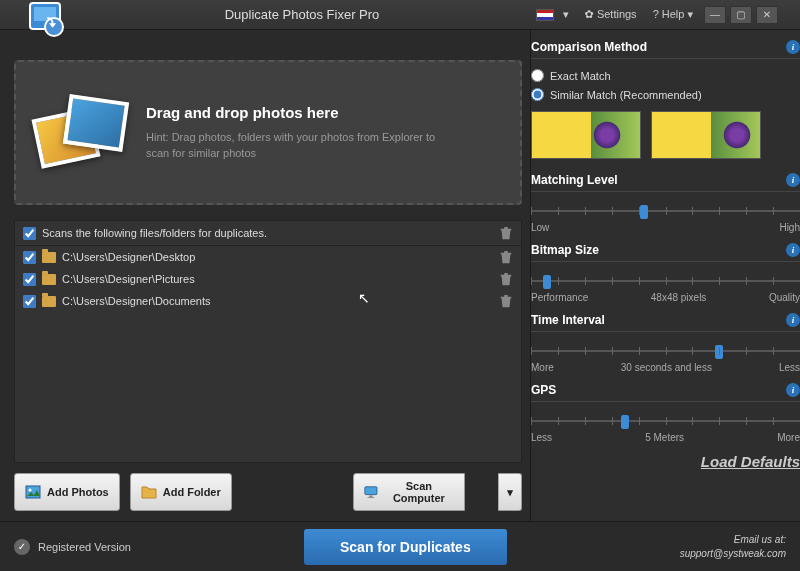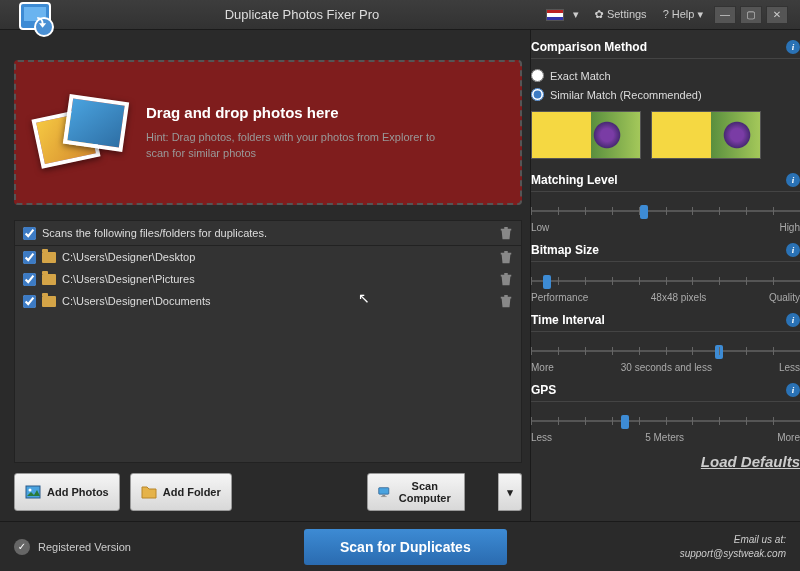--- a/index.html
+++ b/index.html
@@ -1,31 +1,31 @@
 <!DOCTYPE html>
 <html><head>
 <meta charset="utf-8">
 <style>
 * { box-sizing: border-box; margin: 0; padding: 0; font-family: "Segoe UI", Arial, sans-serif; }
 body { width: 800px; height: 571px; background: #2a2a2a; overflow: hidden; }
 
-.titlebar { height: 30px; background: linear-gradient(#3d3d3d,#323232); display: flex; align-items: center; padding: 0 12px; border-bottom: 1px solid #1a1a1a; }
+.titlebar { height: 30px; background: linear-gradient(#3d3d3d,#323232); display: flex; align-items: center; padding: 0 22px; border-bottom: 1px solid #1a1a1a; }
 .app-icon { width: 42px; height: 42px; margin-top:10px; margin-left:4px; position:relative; z-index:5; }
 .app-icon svg { width:100%; height:100%; }
 .title-text { flex:1; text-align:center; color:#ddd; font-size:13px; font-weight:400; }
 .titlebar .right-controls { display:flex; align-items:center; gap:2px; }
 .flag { width:18px; height:12px; background:linear-gradient(#b22,#b22 33%,#fff 33%,#fff 66%,#33a 66%); border:1px solid #555; }
 .t-btn { color:#ccc; font-size:11px; padding:3px 7px; cursor:pointer; }
 .win-btn { width:22px; height:18px; background:#555; border:1px solid #333; color:#ccc; display:flex; align-items:center; justify-content:center; font-size:10px; cursor:pointer; margin-left:2px; }
 
 .main { display:flex; height:491px; }
 .left-pane { width:530px; padding:10px 8px 10px 14px; display:flex; flex-direction:column; }
 .right-pane { width:270px; background:#2e2e2e; border-left:1px solid #1a1a1a; padding:10px 0; color:#ccc; font-size:11px; }
 
-.drop-zone { border:2px dashed #555; border-radius:4px; height:145px; background:#7f1d1d; display:flex; align-items:center; padding:15px 20px; margin-top:20px; }
+.drop-zone { border:2px dashed #555; border-radius:4px; height:145px; background:#404040; display:flex; align-items:center; padding:15px 20px; margin-top:20px; }
 .drop-ico { width:95px; height:90px; position:relative; }
 .drop-ico .p1,.drop-ico .p2 { position:absolute; width:60px; height:50px; border:4px solid #fff; box-shadow:0 2px 6px rgba(0,0,0,0.5); }
 .drop-ico .p1 { background:linear-gradient(135deg,#f5c842,#d48a2e); top:25px; left:0; transform:rotate(-12deg); }
 .drop-ico .p2 { background:linear-gradient(135deg,#4aa3df,#2e6fa5); top:10px; left:30px; transform:rotate(8deg); }
 .drop-text { margin-left:15px; color:#ccc; }
 .drop-text h3 { color:#fff; font-size:15px; font-weight:600; margin-bottom:8px; }
 .drop-text p { font-size:11px; color:#999; line-height:1.5; max-width:310px; }
 
 .file-list { margin-top:15px; background:#333; flex:1; border:1px solid #222; }
 .fl-head { display:flex; align-items:center; padding:5px 8px; border-bottom:1px solid #222; }
@@ -35,21 +35,21 @@
 .fl-row .folder-ico { width:14px; height:11px; background:#d4a447; border-radius:1px; margin-right:6px; position:relative; }
 .fl-row .folder-ico::before { content:""; position:absolute; top:-3px; left:0; width:6px; height:3px; background:#d4a447; border-radius:1px 1px 0 0; }
 .fl-row .path { flex:1; color:#ddd; font-size:11px; }
 .trash { width:14px; height:14px; cursor:pointer; fill:#888; }
 .chk { width:13px; height:13px; accent-color:#3d7bc4; }
 
 .btn-row { display:flex; gap:10px; margin-top:10px; }
 .btn { background:linear-gradient(#f5f5f5,#d8d8d8); border:1px solid #999; border-radius:3px; padding:6px 10px; font-size:11px; font-weight:600; color:#222; cursor:pointer; display:flex; align-items:center; gap:6px; }
 .btn .ico { width:16px; height:16px; }
 .spacer { flex:1; }
-.scan-computer { width:155px; display:flex;gap:33px; }
+.scan-computer { width:169px; display:flex;gap:33px; }
 .scan-computer .main-b { flex:1; border-top-right-radius:0; border-bottom-right-radius:0; justify-content:flex-start; }
 .scan-computer .drop-b { width:24px; border-left:1px solid #aaa; border-top-left-radius:0; border-bottom-left-radius:0; padding:6px 0; justify-content:center; }
 
 .section-h { display:flex; align-items:center; color:#fff; font-size:12px; font-weight:600; margin-bottom:10px; border-bottom:1px solid #444; padding-bottom:4px; }
 .section-h span { flex:1; }
 .info-i { width:14px; height:14px; border-radius:50%; background:#2a72b5; color:#fff; font-size:9px; display:flex; align-items:center; justify-content:center; font-style:italic; font-family:serif; }
 
 .radio-row { display:flex; align-items:center; gap:6px; margin:6px 0; color:#ddd; font-size:11px; }
 .radio-row input { accent-color:#3d7bc4; }
 .thumbs { display:flex; gap:10px; margin:10px 0 14px; }

